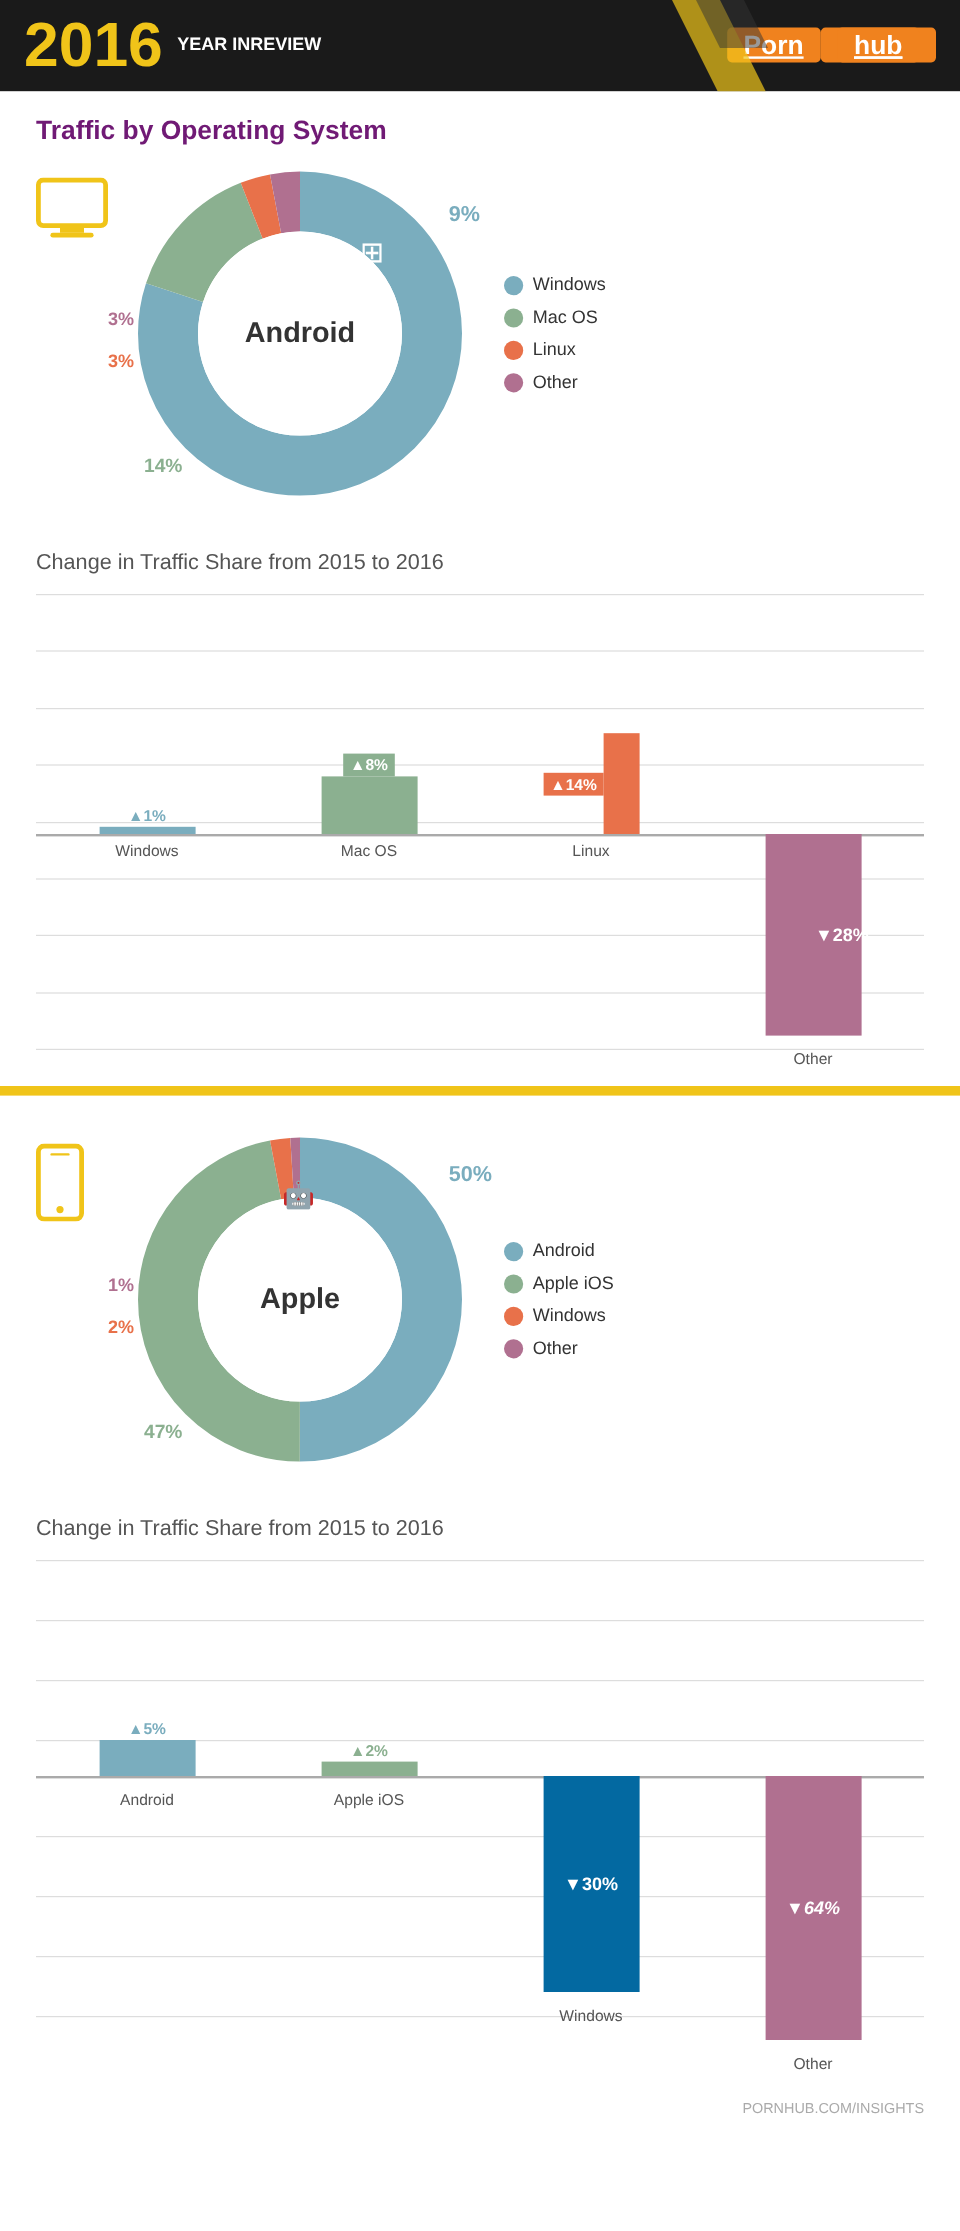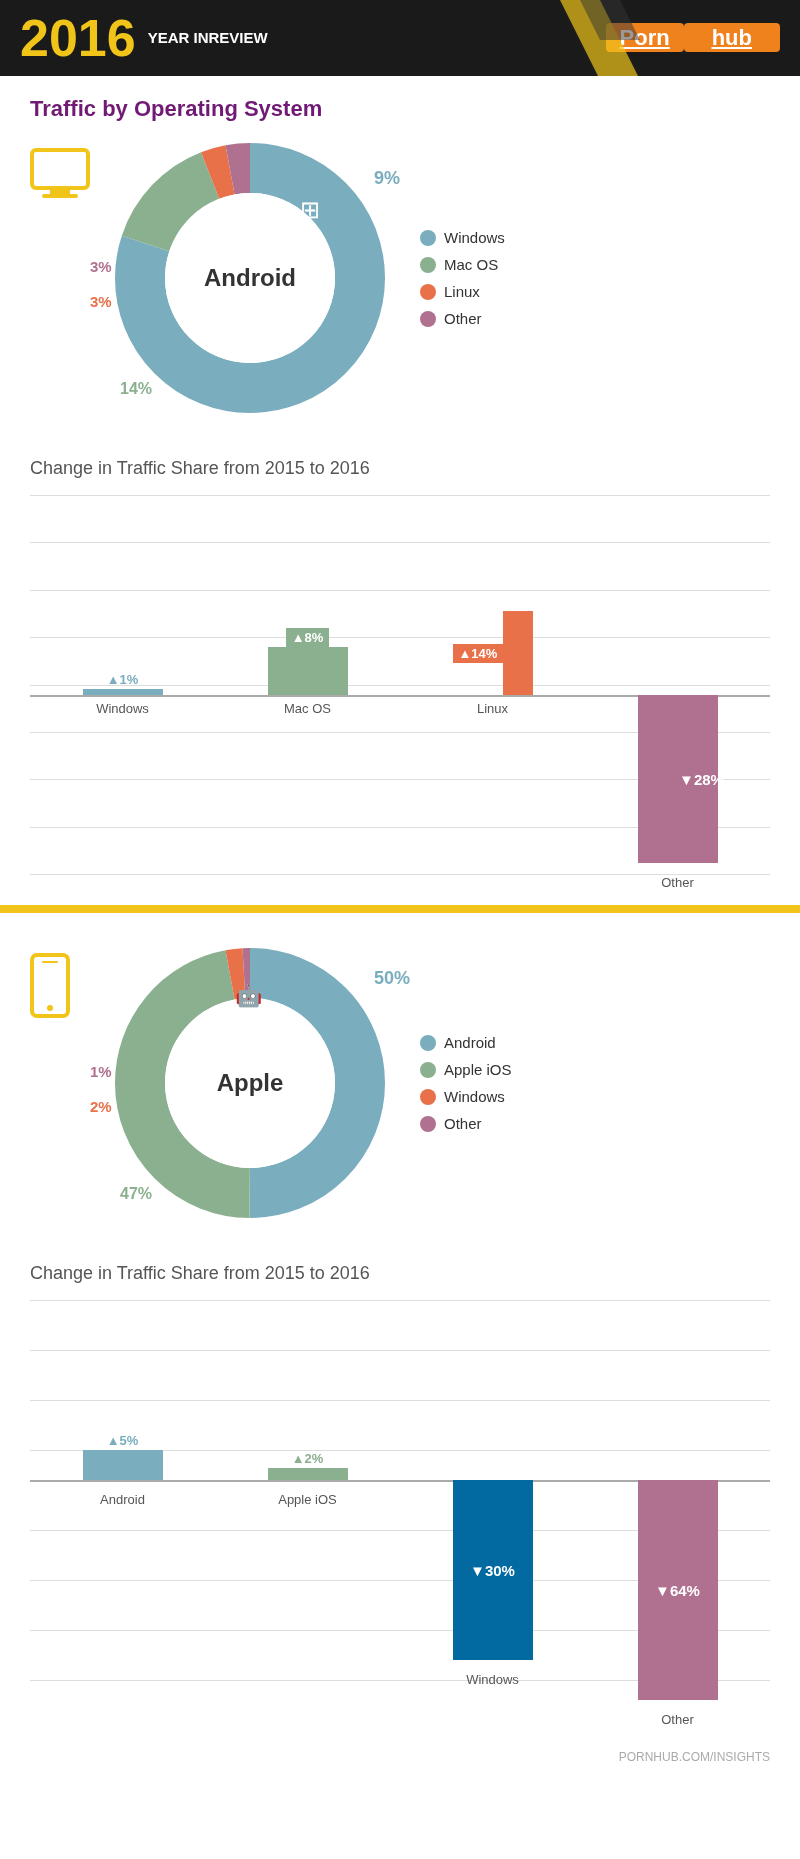--- a/index.html
+++ b/index.html
@@ -400,21 +400,21 @@
             </div>
           </div>
           <div style="position:absolute; top:366px;">
             <div style="font-size:13px;color:#555;margin-top:6px;text-align:center;">Windows</div>
           </div>
         </div>
 
         <div style="flex:1; display:flex; flex-direction:column; align-items:center; position:relative; height:100%;">
           <div style="position:absolute; top:180px; width:80px; display:flex; flex-direction:column; align-items:center;">
             <div style="width:80px;height:220px;background:#b07090;display:flex;align-items:center;justify-content:center;">
-              <span style="color:white;font-size:15px;font-weight:bold;">▼64%</span>
+              <span style="color:white;font-size:15px;font-weight:bold;font-style:italic;">▼64%</span>
             </div>
           </div>
           <div style="position:absolute; top:406px;">
             <div style="font-size:13px;color:#555;margin-top:6px;text-align:center;">Other</div>
           </div>
         </div>
       </div>
     </div>
   </div>
 </div>

